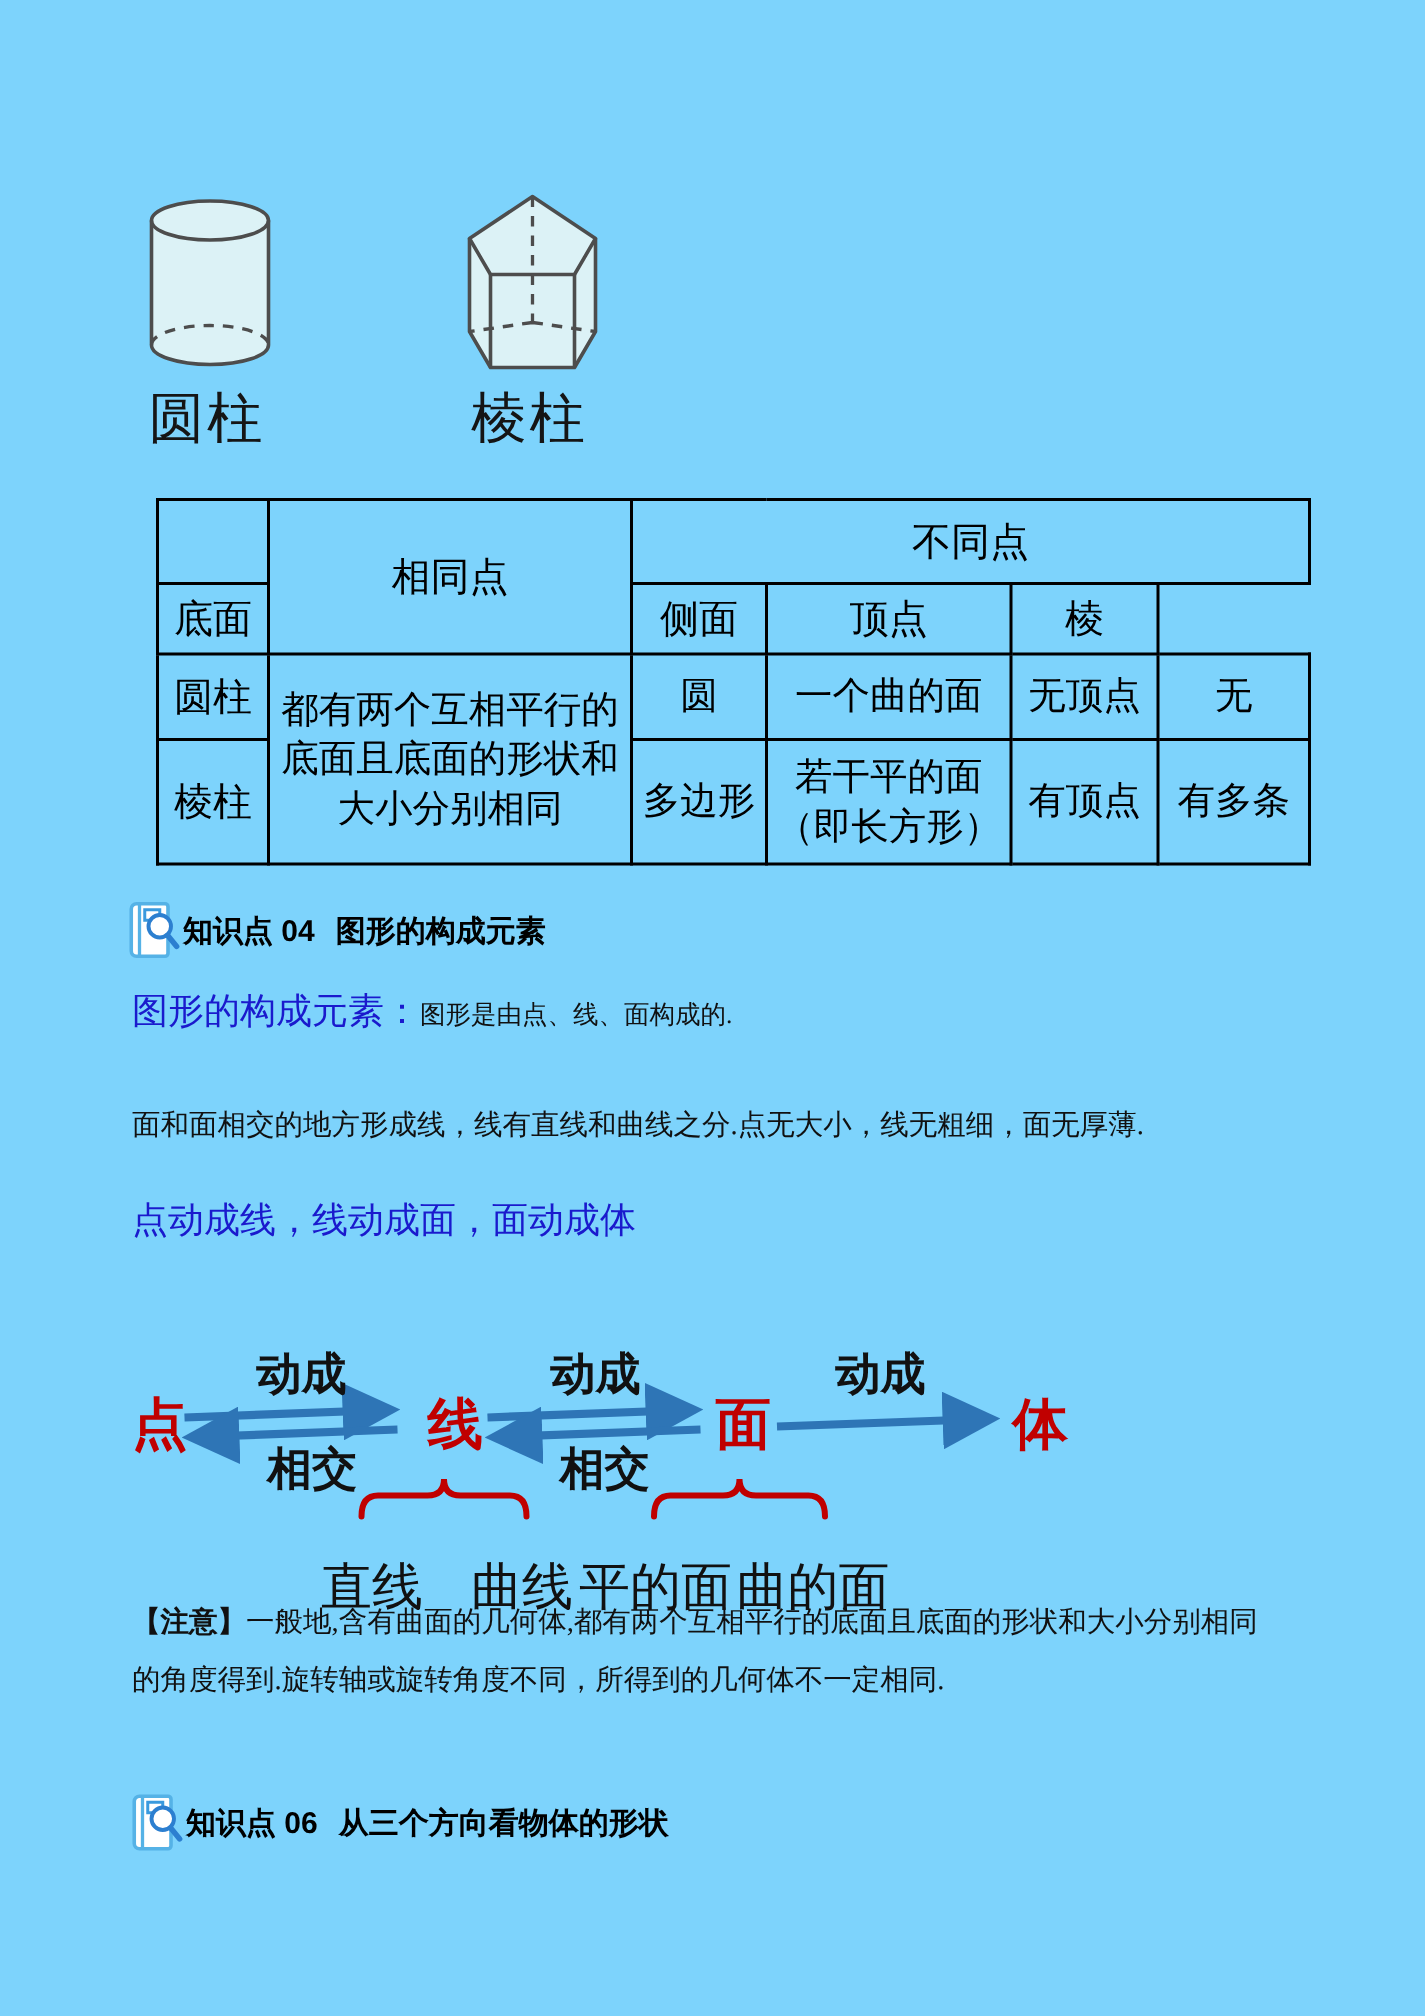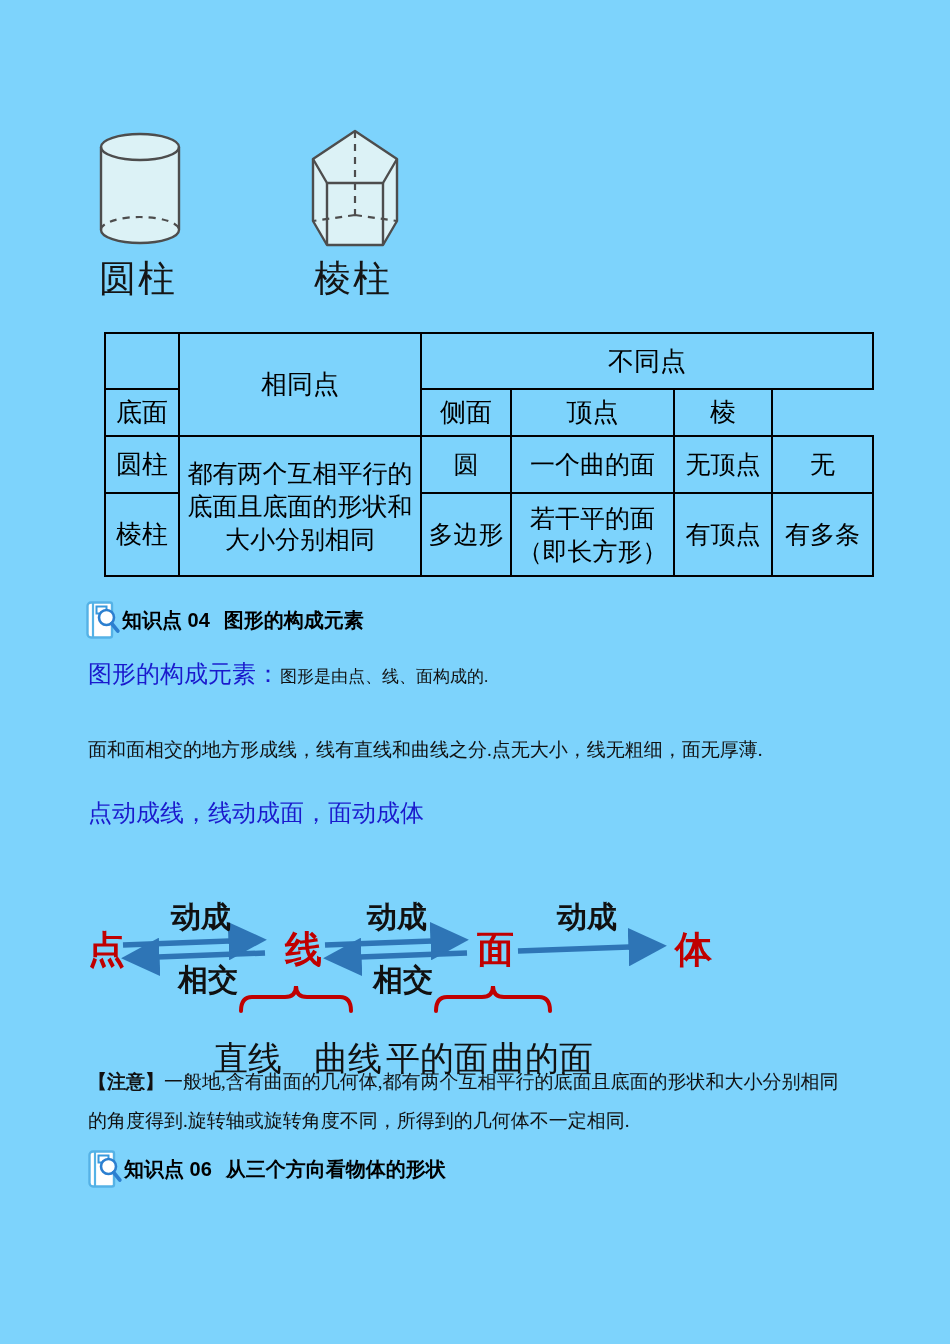--- a/index.html
+++ b/index.html
@@ -169,21 +169,21 @@
     <div class="child-label" style="left:273px;top:116px;">曲线</div>
     <div class="child-label" style="left:362px;top:116px;">平的面</div>
     <div class="child-label" style="left:467px;top:116px;">曲的面</div>
   </div>
 
   <div class="note">
     <div><b>【注意】</b><span>一般地,含有曲面的几何体,都有两个互相平行的底面且底面的形状和大小分别相同</span></div>
     <div>的角度得到.旋转轴或旋转角度不同，所得到的几何体不一定相同.</div>
   </div>
 
-  <div class="kp-header" style="left:86px;top:1149px;">
+  <div class="kp-header" style="left:86px;top:1195px;">
     <svg width="36" height="40" viewBox="0 0 36 40">
       <path d="M7,2.5 h19 a2,2 0 0 1 2,2 v31 a2,2 0 0 1 -2,2 h-19 a3.5,3.5 0 0 1 -3.5,-3.5 v-28 a3.5,3.5 0 0 1 3.5,-3.5 z" fill="#fff" stroke="#55b2e6" stroke-width="2.4"></path>
       <path d="M9,2.5 v35" stroke="#55b2e6" stroke-width="2.2" fill="none"></path>
       <rect x="12.5" y="6.5" width="10" height="7" fill="#fff" stroke="#3a9ade" stroke-width="2"></rect>
       <circle cx="22.5" cy="17.5" r="7.5" fill="#ffffff" stroke="#2c7fd0" stroke-width="2.6"></circle>
       <line x1="27.7" y1="23.5" x2="33.8" y2="31" stroke="#2c7fd0" stroke-width="3.6" stroke-linecap="round"></line>
     </svg>
     <span class="kp-text">知识点 06</span>
     <span class="kp-text kp-title">从三个方向看物体的形状</span>
   </div>

